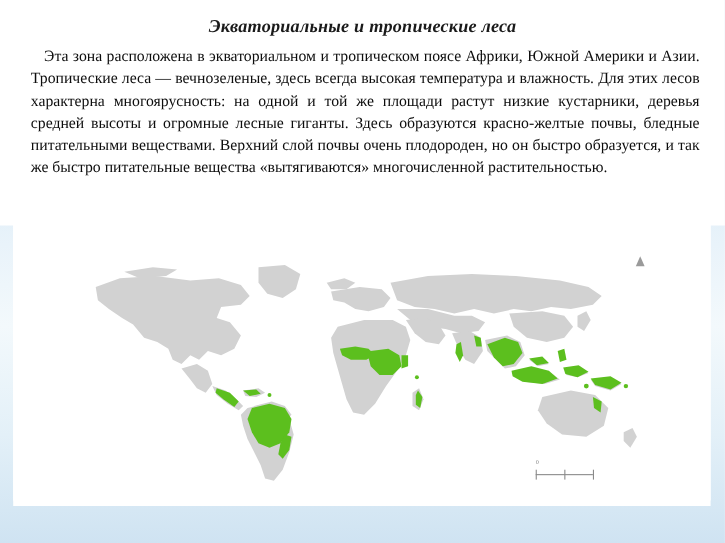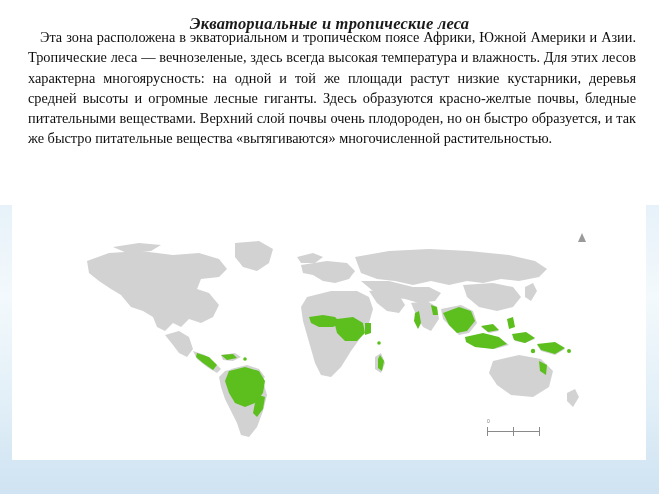--- a/index.html
+++ b/index.html
@@ -60,21 +60,21 @@
     text-align: center;
     font-size: 16.5px;
     font-weight: bold;
     font-style: italic;
     color: #1a1a1a;
     letter-spacing: 0.2px;
   }
   .body-text {
     position: absolute;
     left: 28px;
-    top: 27px;
+    top: 41px;
     width: 608px;
     font-size: 14.3px;
     line-height: 1.42;
     color: #0d0d0d;
     text-align: justify;
     text-indent: 12px;
   }
   
   .map-wrap {
     position: absolute;

